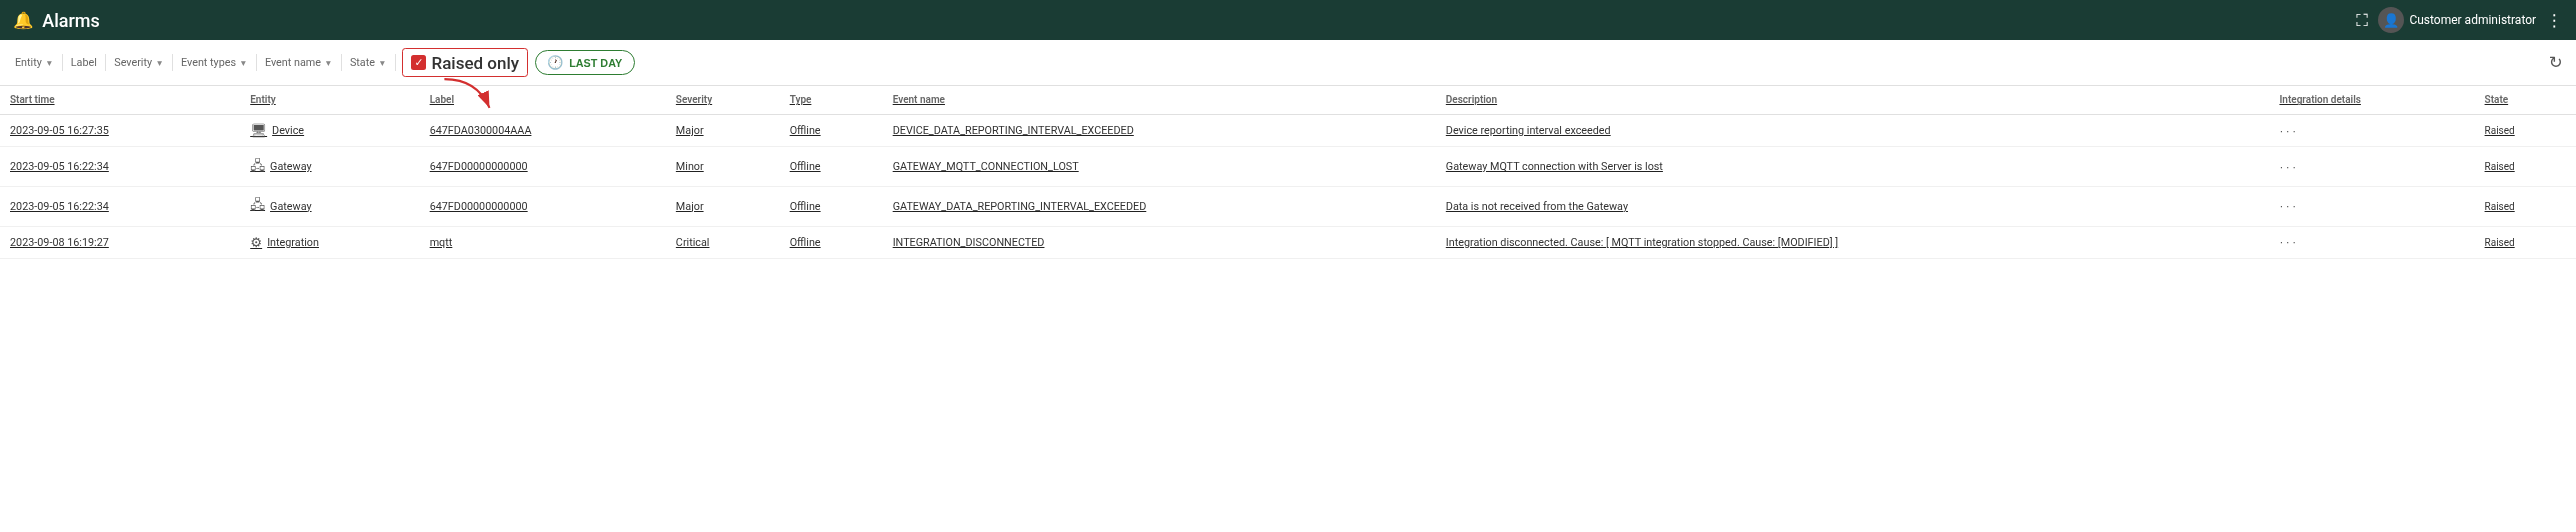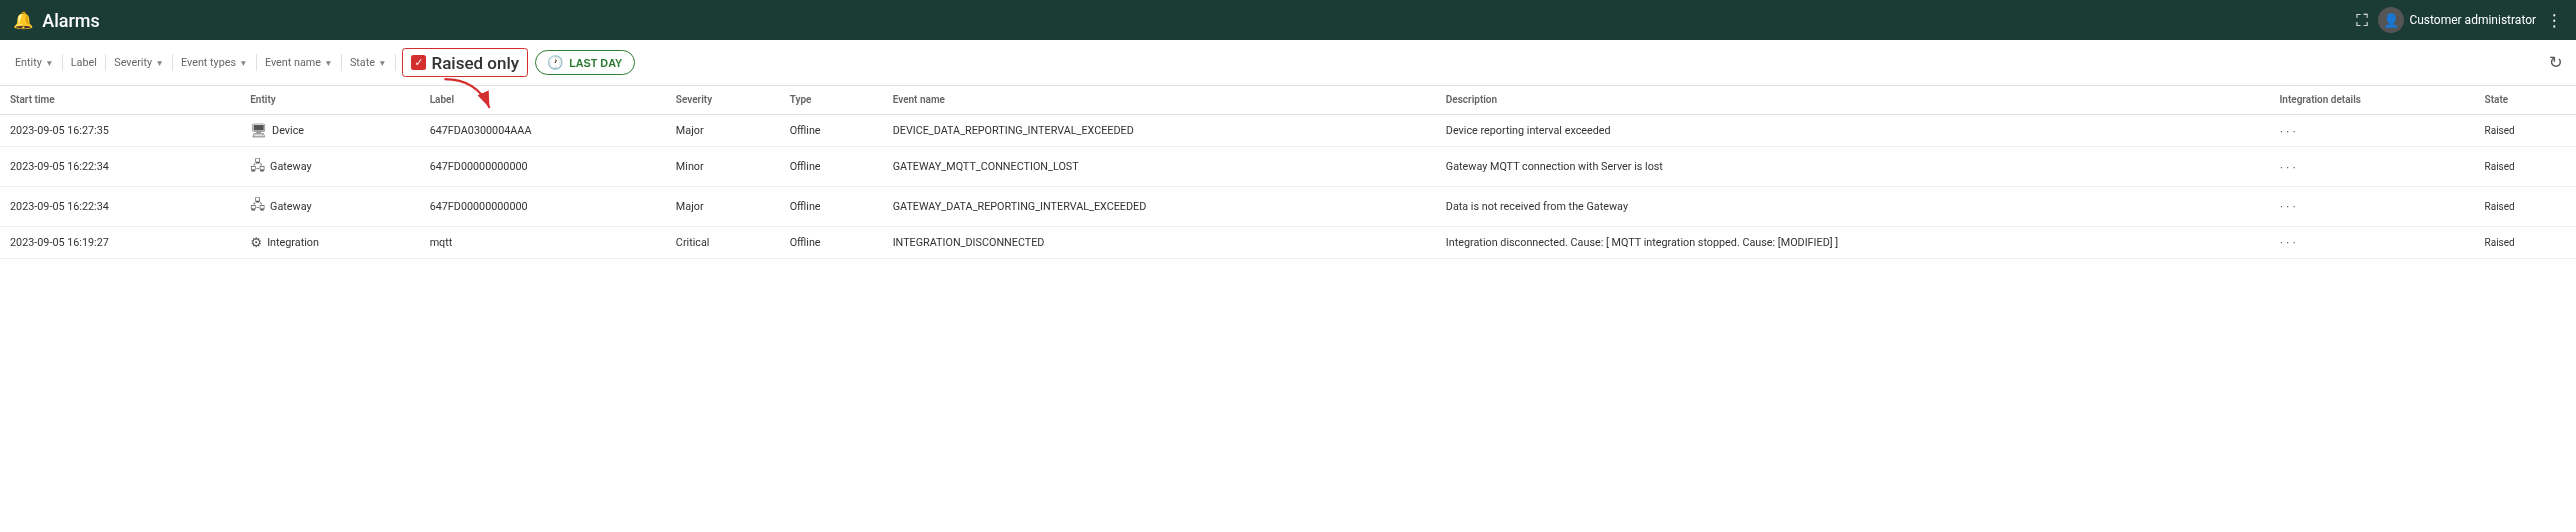--- a/index.html
+++ b/index.html
@@ -70,21 +70,21 @@
       border: 1.7px solid #2e7d32; border-radius: 16.6px;
       padding: 4.1px 11.6px; color: #2e7d32; font-weight: 700; font-size: 10.8px;
       background: transparent; cursor: pointer;
     }
     .last-day-clock { font-size: 13.3px; }
 
     
     .refresh-icon { font-size: 16.6px; color: #555; cursor: pointer; margin-left: auto; }
 
     
-    .table-container { padding: 0 0; overflow-x: auto; }
+    .table-container { padding: 0 0; overflow-x: auto; text-decoration: underline; }
     table { width: 100%; border-collapse: collapse; }
     thead tr { border-bottom: 1.7px solid #e0e0e0; }
     thead th {
       text-align: left; padding: 8.3px 10px;
       font-size: 10px; font-weight: 600; color: #666;
       white-space: nowrap;
     }
     tbody tr { border-bottom: 0.8px solid #f0f0f0; }
     tbody td { padding: 8.3px 10px; font-size: 10.8px; color: #333; vertical-align: middle; }
     .entity-cell { display: flex; align-items: center; gap: 5px; }
@@ -236,21 +236,21 @@
     <td>Major</td>
     <td>Offline</td>
     <td>GATEWAY_DATA_REPORTING_INTERVAL_EXCEEDED</td>
     <td>Data is not received from the Gateway</td>
     <td>
       <button class="dots-btn">···</button>
     </td>
     <td class="badge-raised">Raised</td>
   </tr>
         <tr>
-    <td>2023-09-05 16:19:27</td>
+    <td>2023-09-08 16:19:27</td>
     <td>
       <div class="entity-cell">
         <span class="entity-icon">⚙</span>
         <span>Integration</span>
       </div>
     </td>
     <td>mqtt</td>
     <td>Critical</td>
     <td>Offline</td>
     <td>INTEGRATION_DISCONNECTED</td>

